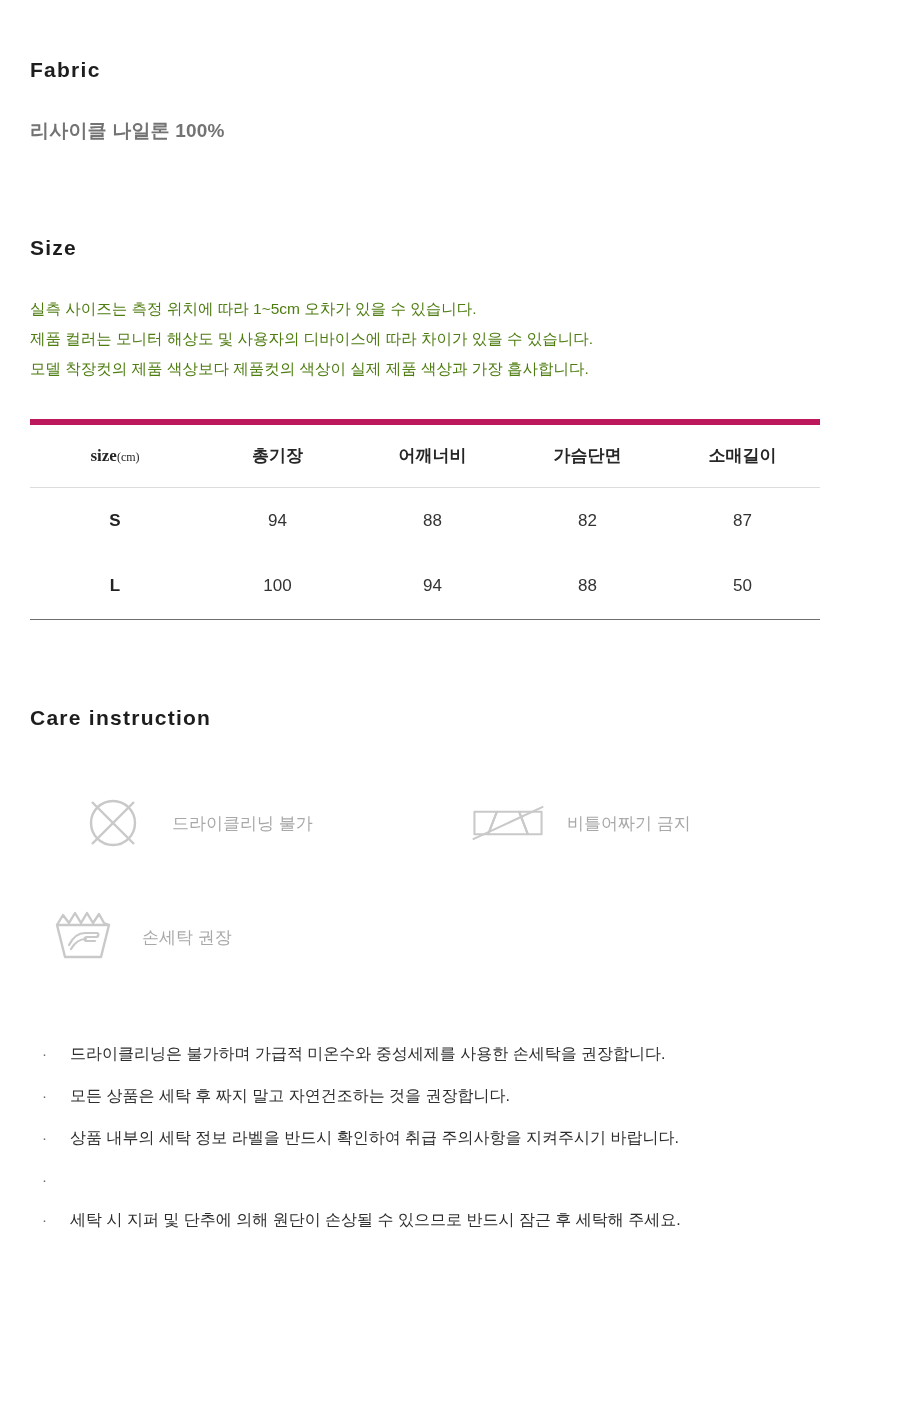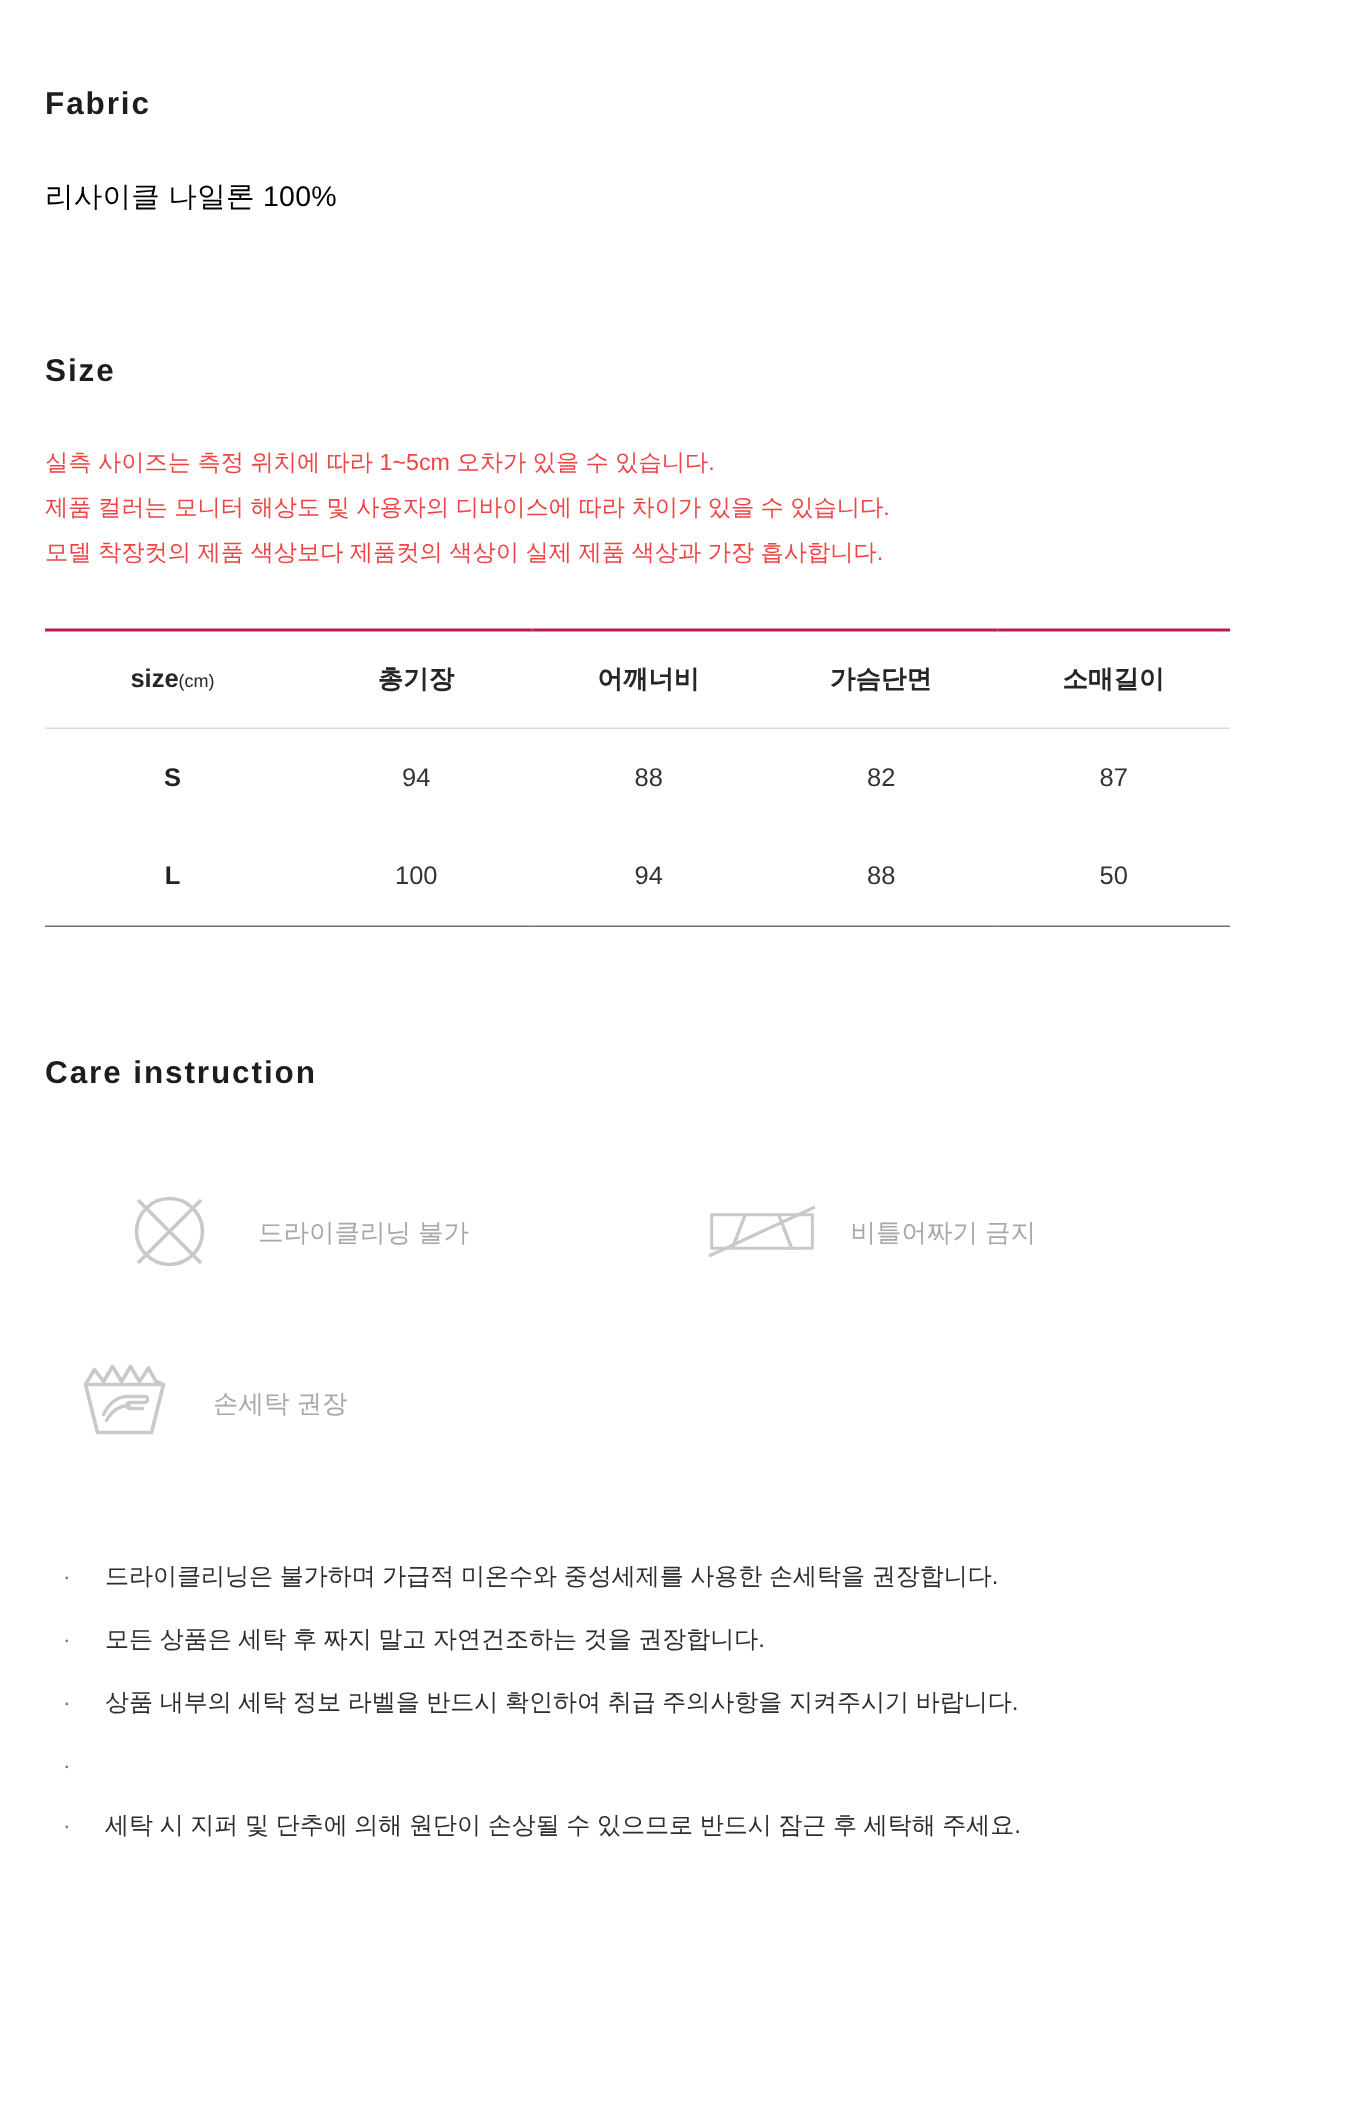--- a/index.html
+++ b/index.html
@@ -24,54 +24,55 @@
     font-weight: 700;
     letter-spacing: 0.06em;
     color: #1d1d1d;
   }
 
   
   .fabric-block { padding-top: 58px; }
   .fabric-value {
     margin-top: 36px;
     font-size: 19px;
-    font-weight: 400;
+    font-weight: 700;
     letter-spacing: 0.01em;
-    color: #000000;
+    color: #737373;
   }
 
   
   .size-block { padding-top: 92px; }
   .size-notes { margin-top: 34px; }
   .size-notes p {
     font-size: 15.5px;
     line-height: 1.95;
-    color: #ef4444;
+    color: #4d7c0f;
     font-weight: 400;
   }
 
   
   table.size-table {
     width: 790px;
     margin-top: 34px;
     border-collapse: collapse;
     table-layout: fixed;
   }
   table.size-table th,
   table.size-table td {
     text-align: center;
     font-size: 17px;
     font-weight: 700;
     color: #262626;
     height: 66px;
     vertical-align: middle;
   }
   table.size-table thead th {
-    border-top: 2px solid #be185d;
+    border-top: 6px solid #be185d;
     border-bottom: 1px solid #dcdcdc;
+    font-family: Liberation Serif, serif;
   }
   table.size-table tbody tr:last-child td {
     border-bottom: 1px solid #6f6f6f;
   }
   table.size-table tbody td {
     font-weight: 400;
     font-size: 17px;
     color: #333;
   }
   table.size-table .col-label { width: 170px; }

